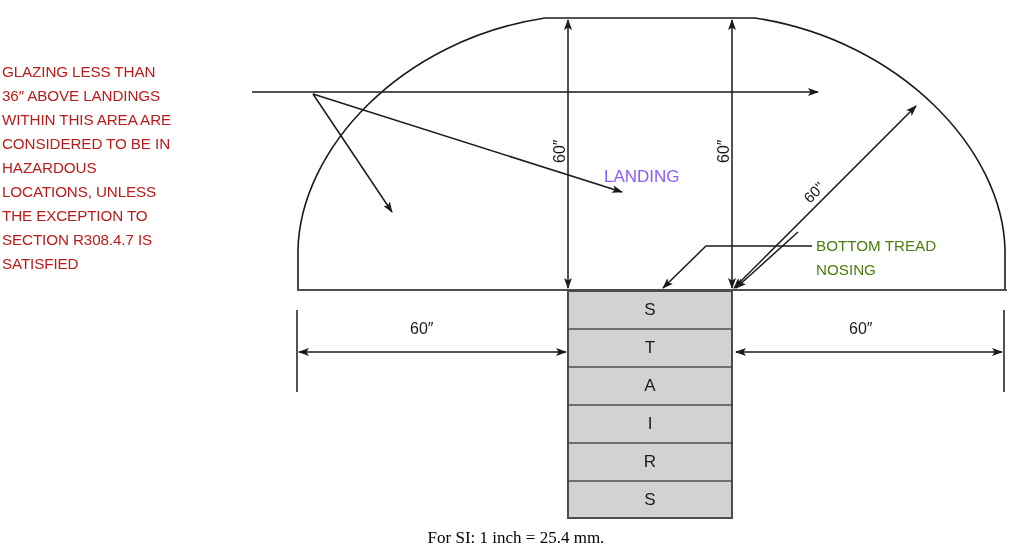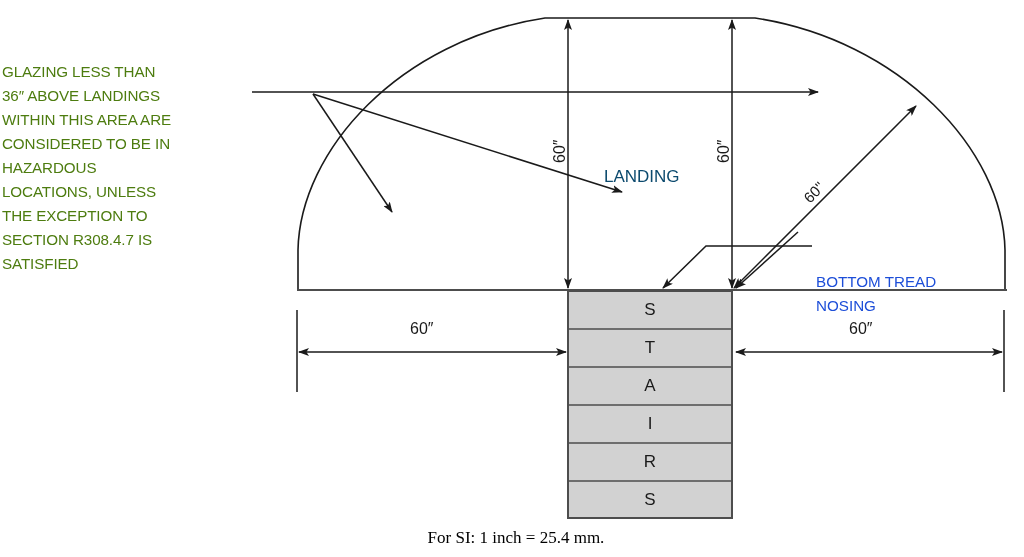--- a/index.html
+++ b/index.html
@@ -25,42 +25,41 @@
     height: 557px;
   }
   .note-text {
     position: absolute;
     left: 2px;
     top: 60px;
     width: 250px;
     font-family: "Liberation Sans", sans-serif;
     font-size: 15.2px;
     line-height: 24px;
-    color: #4d7c0f;
+    color: #b91c1c;
     letter-spacing: -0.1px;
     white-space: pre-line;
   }
   .nosing-text {
     position: absolute;
     left: 816px;
     top: 234px;
     font-family: "Liberation Sans", sans-serif;
     font-size: 15.2px;
     line-height: 24px;
-    color: #1d4ed8;
+    color: #4d7c0f;
     white-space: pre-line;
-    margin-top: 36px;
   }
   .landing-text {
     position: absolute;
     left: 604px;
     top: 167px;
     font-family: "Liberation Sans", sans-serif;
     font-size: 17px;
-    color: #0c4a6e;
+    color: #8b5cf6;
   }
   .dim-label {
     position: absolute;
     font-family: "Liberation Sans", sans-serif;
     font-size: 16px;
     color: #1a1a1a;
   }
   .dim-vert {
     transform: rotate(-90deg);
     transform-origin: left top;

